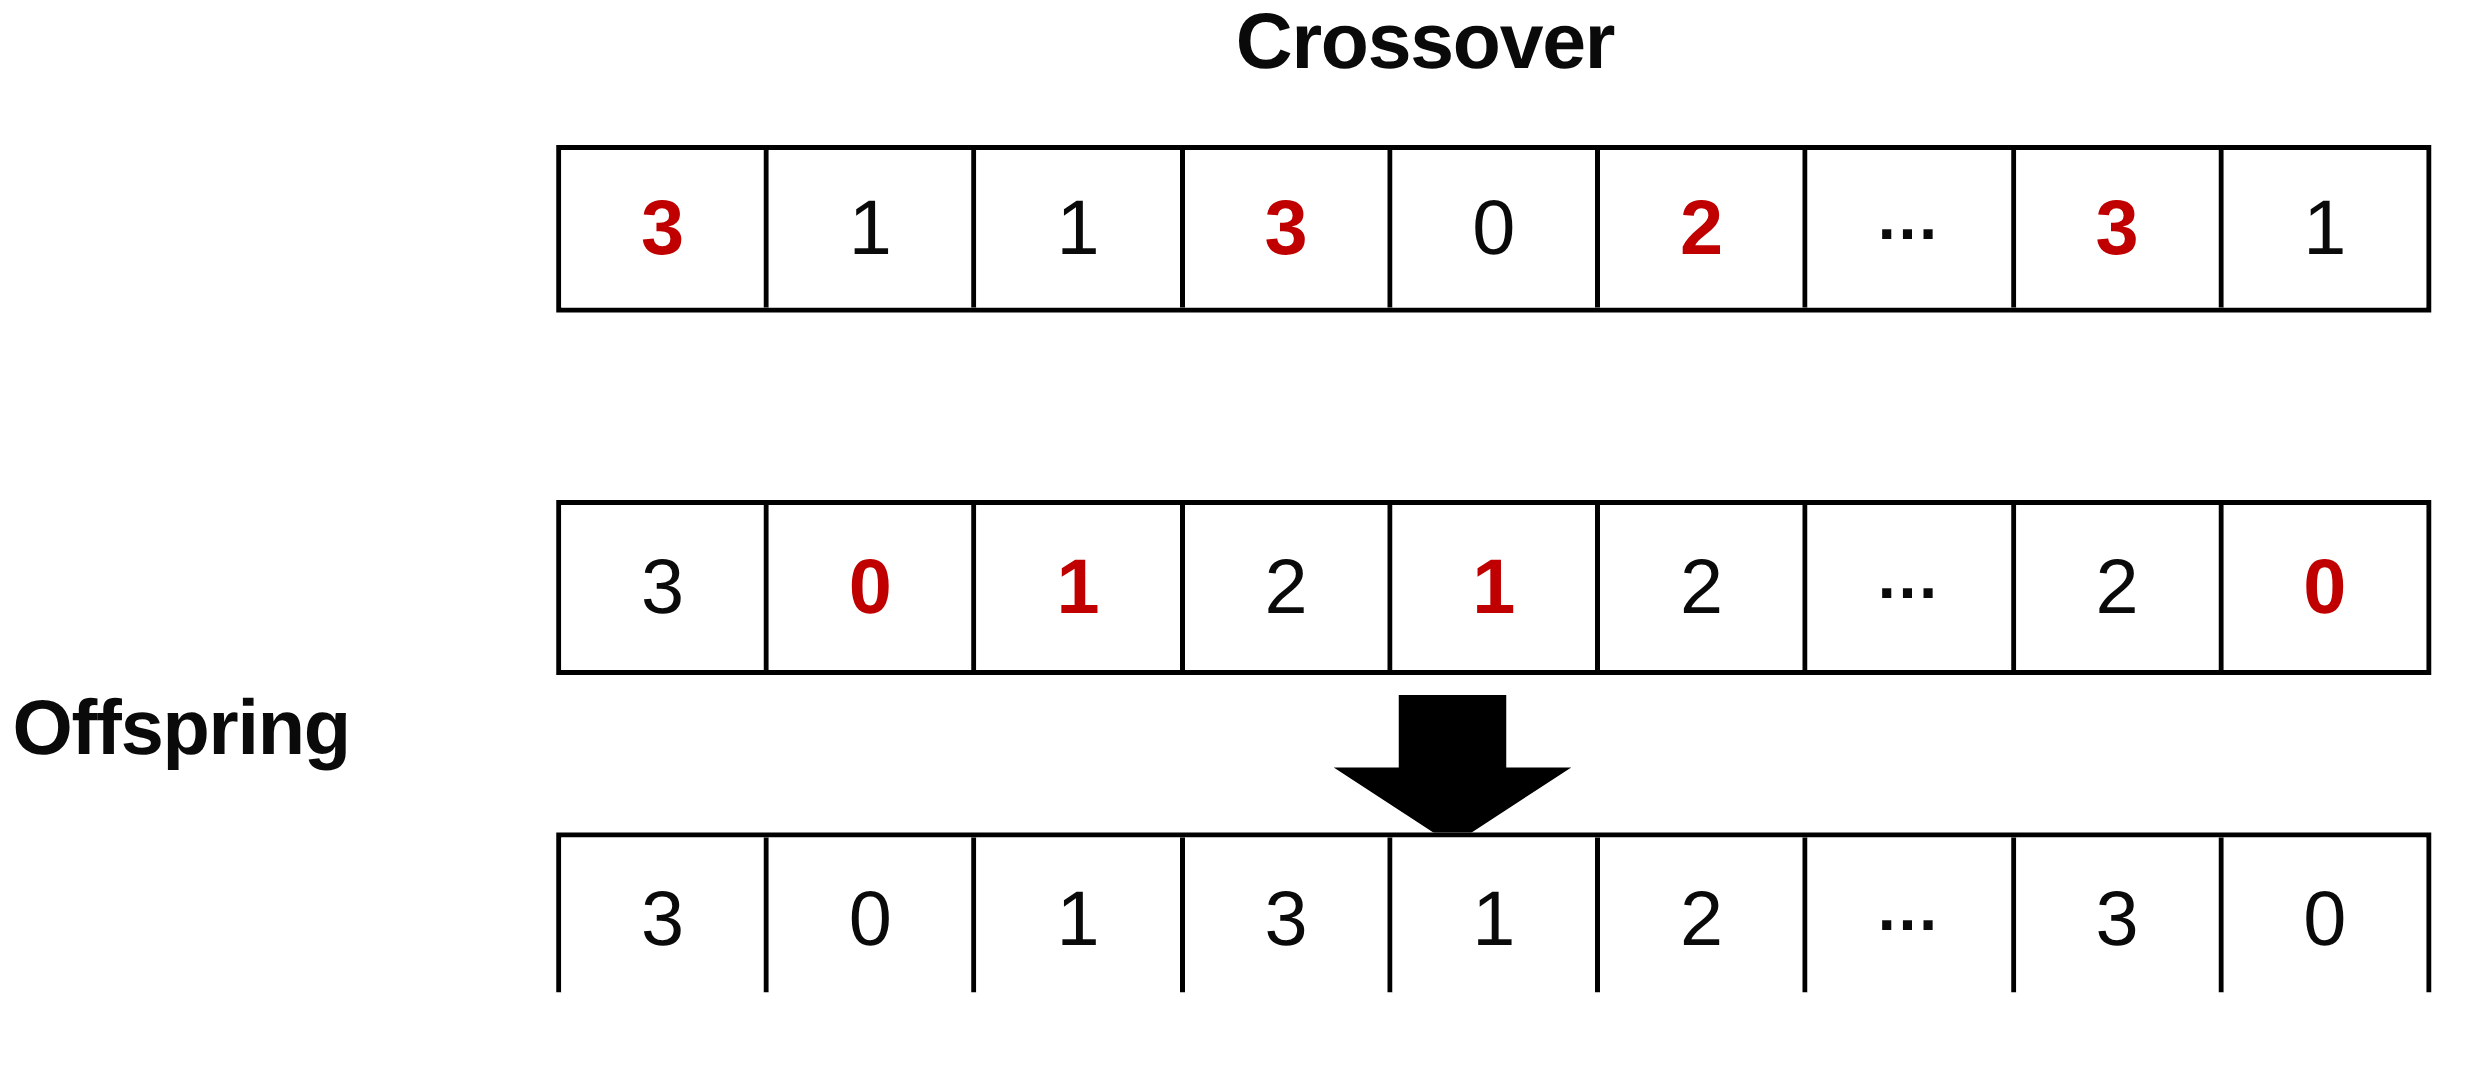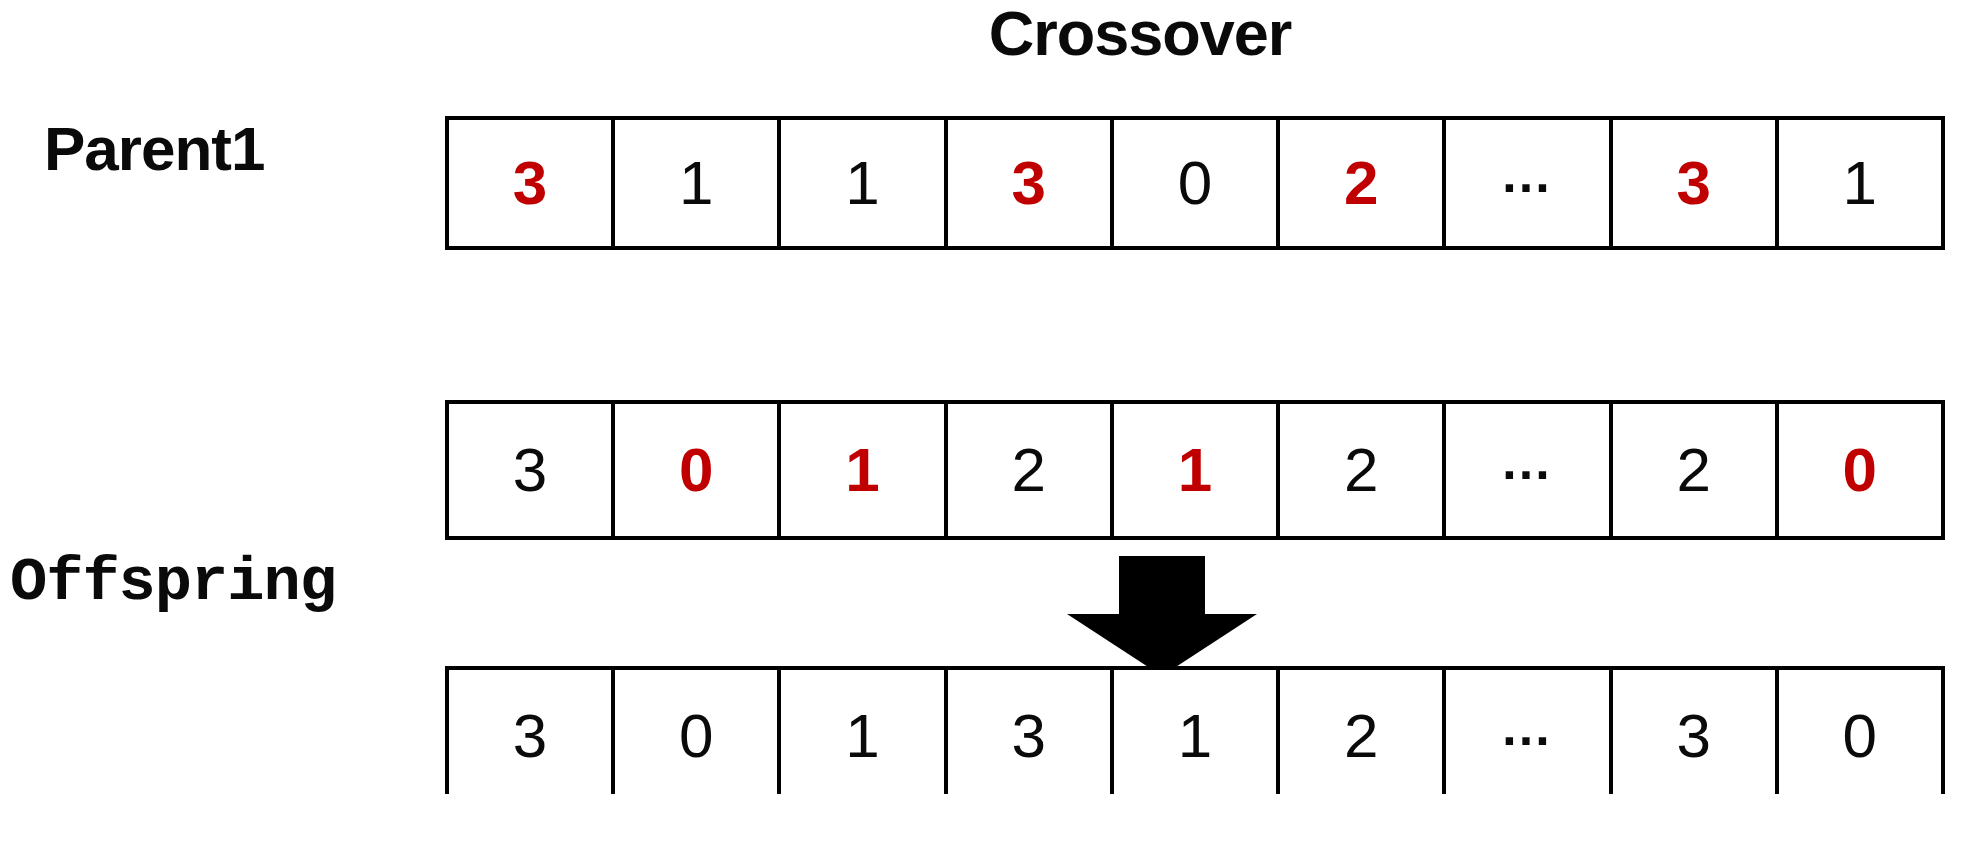--- a/index.html
+++ b/index.html
@@ -38,21 +38,21 @@
     position: absolute;
     font-size: 62px;
     font-weight: bold;
     color: #0a0a0a;
     line-height: 1.0;
     white-space: nowrap;
     letter-spacing: -1px;
   }
   #label-parent1 { left: 44px;  top: 118px; }
   #label-parent2 { left: 44px;  top: 343px; }
-  #label-offspring { left: 10px; top: 552px; font-family: Liberation Mono, monospace; }
+  #label-offspring { left: 10px; top: 552px; }
 
   
   .chromosome {
     position: absolute;
     left: 445px;
     width: 1500px;
     display: flex;
     box-sizing: border-box;
     border: 4px solid #000000;
     background: #ffffff;
@@ -92,21 +92,20 @@
     height: 120px;
   }
 </style>
 </head>
 <body>
 
 <div id="canvas">
 
   <div id="diagram-title">Crossover</div>
 
-  <div class="row-label" id="label-parent1">Parent1</div>
   <div class="chromosome" id="chromosome-parent1">
       <div class="gene-cell red">3</div>
       <div class="gene-cell">1</div>
       <div class="gene-cell">1</div>
       <div class="gene-cell red">3</div>
       <div class="gene-cell">0</div>
       <div class="gene-cell red">2</div>
       <div class="gene-cell ellipsis">…</div>
       <div class="gene-cell red">3</div>
       <div class="gene-cell">1</div>

